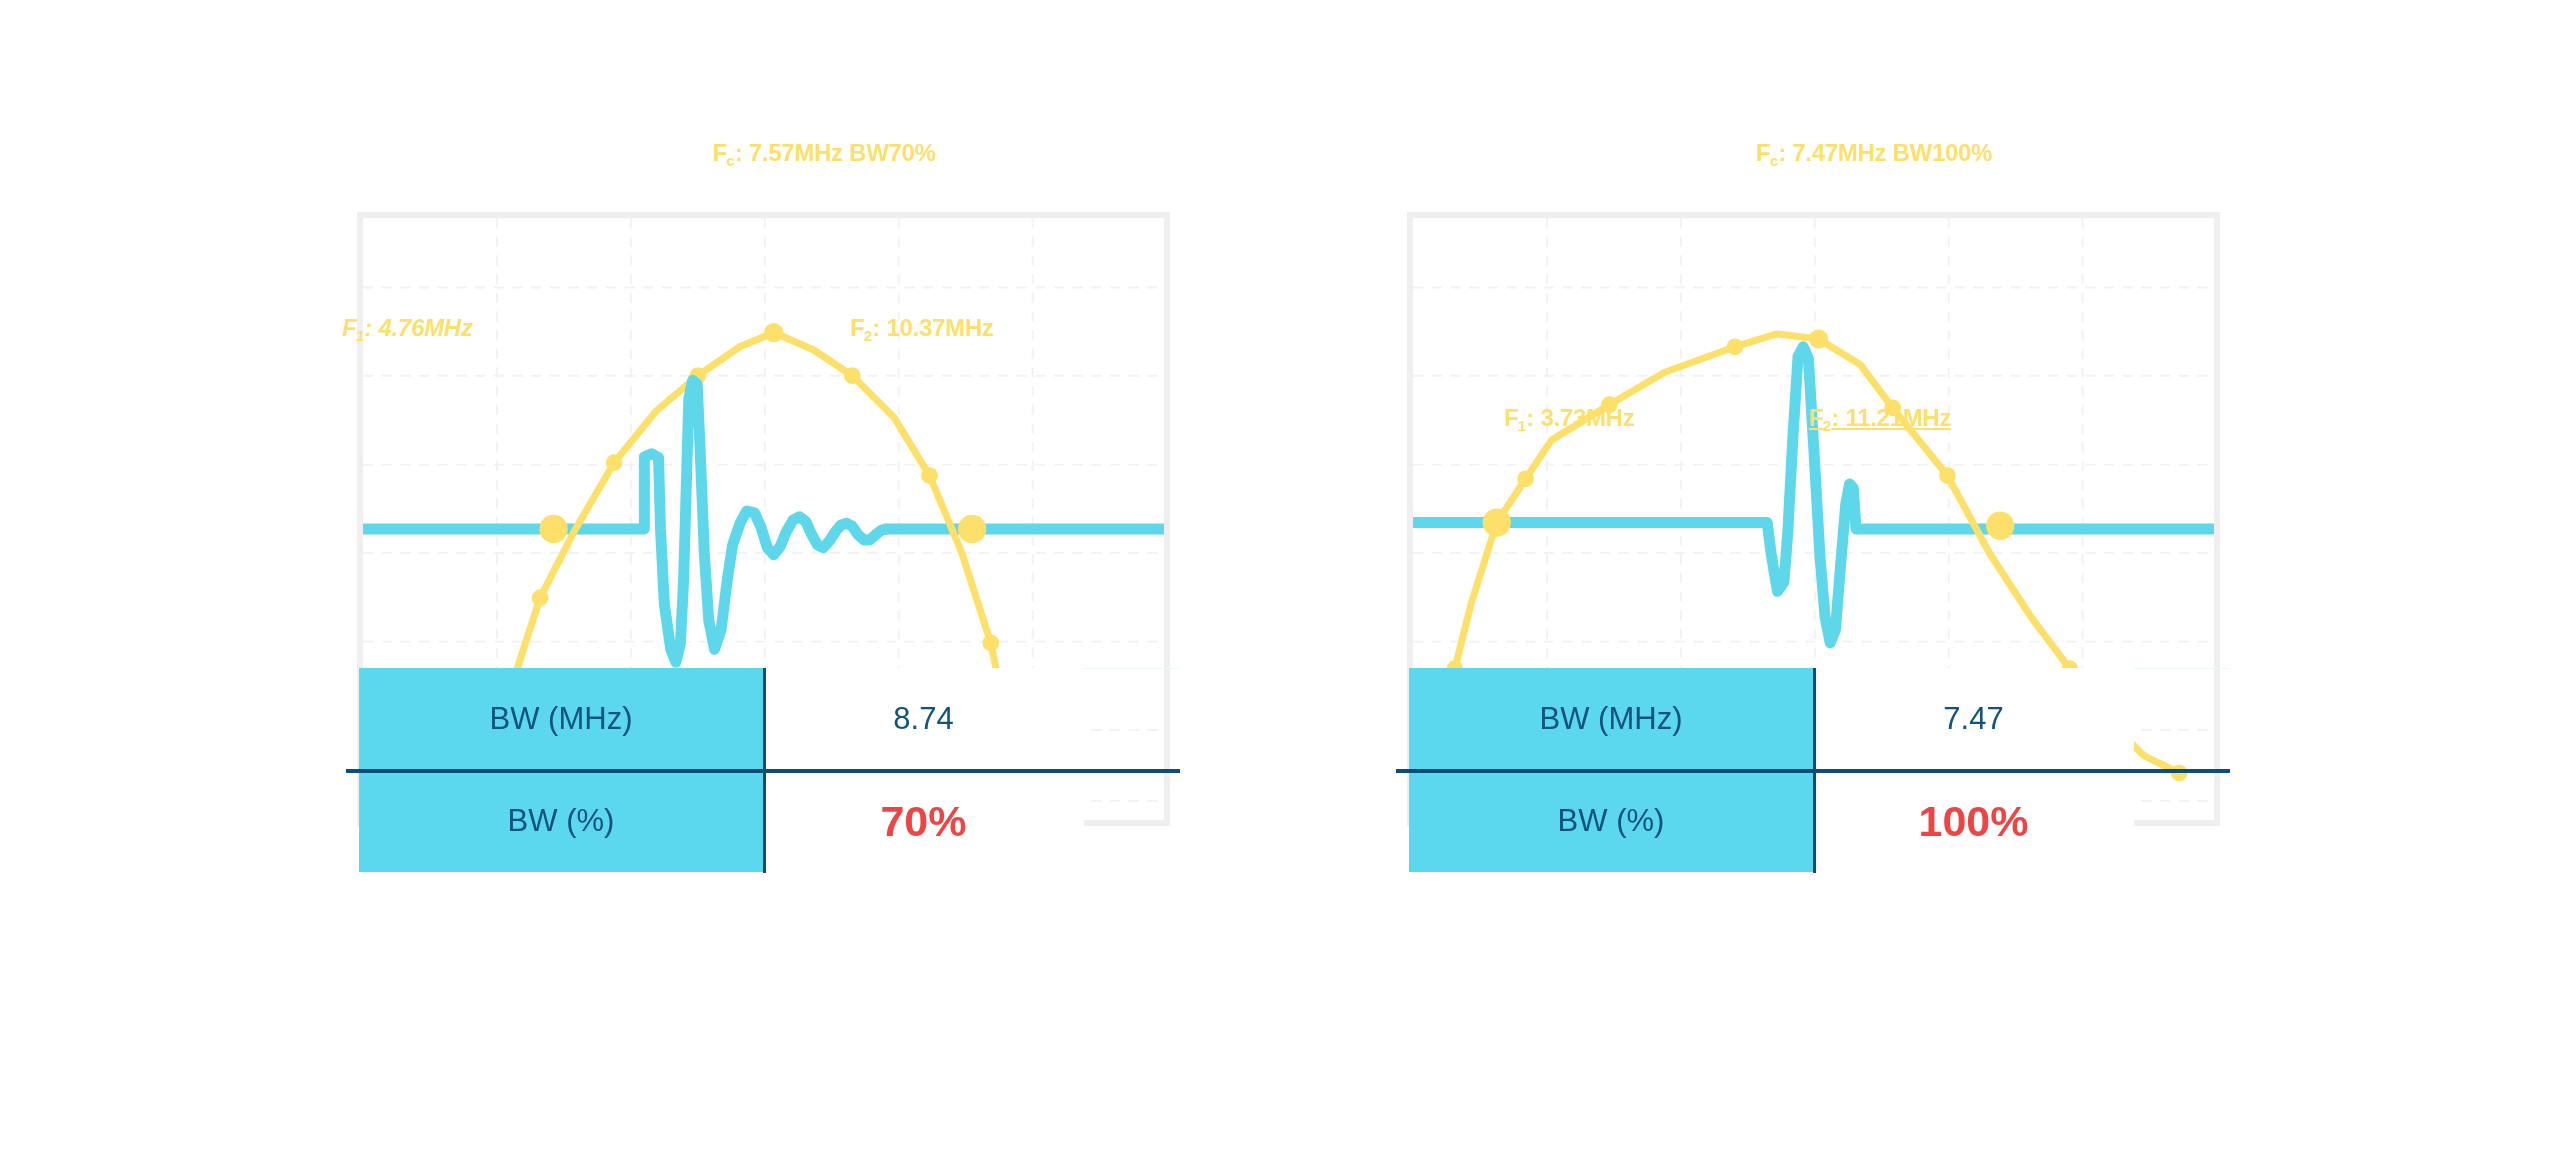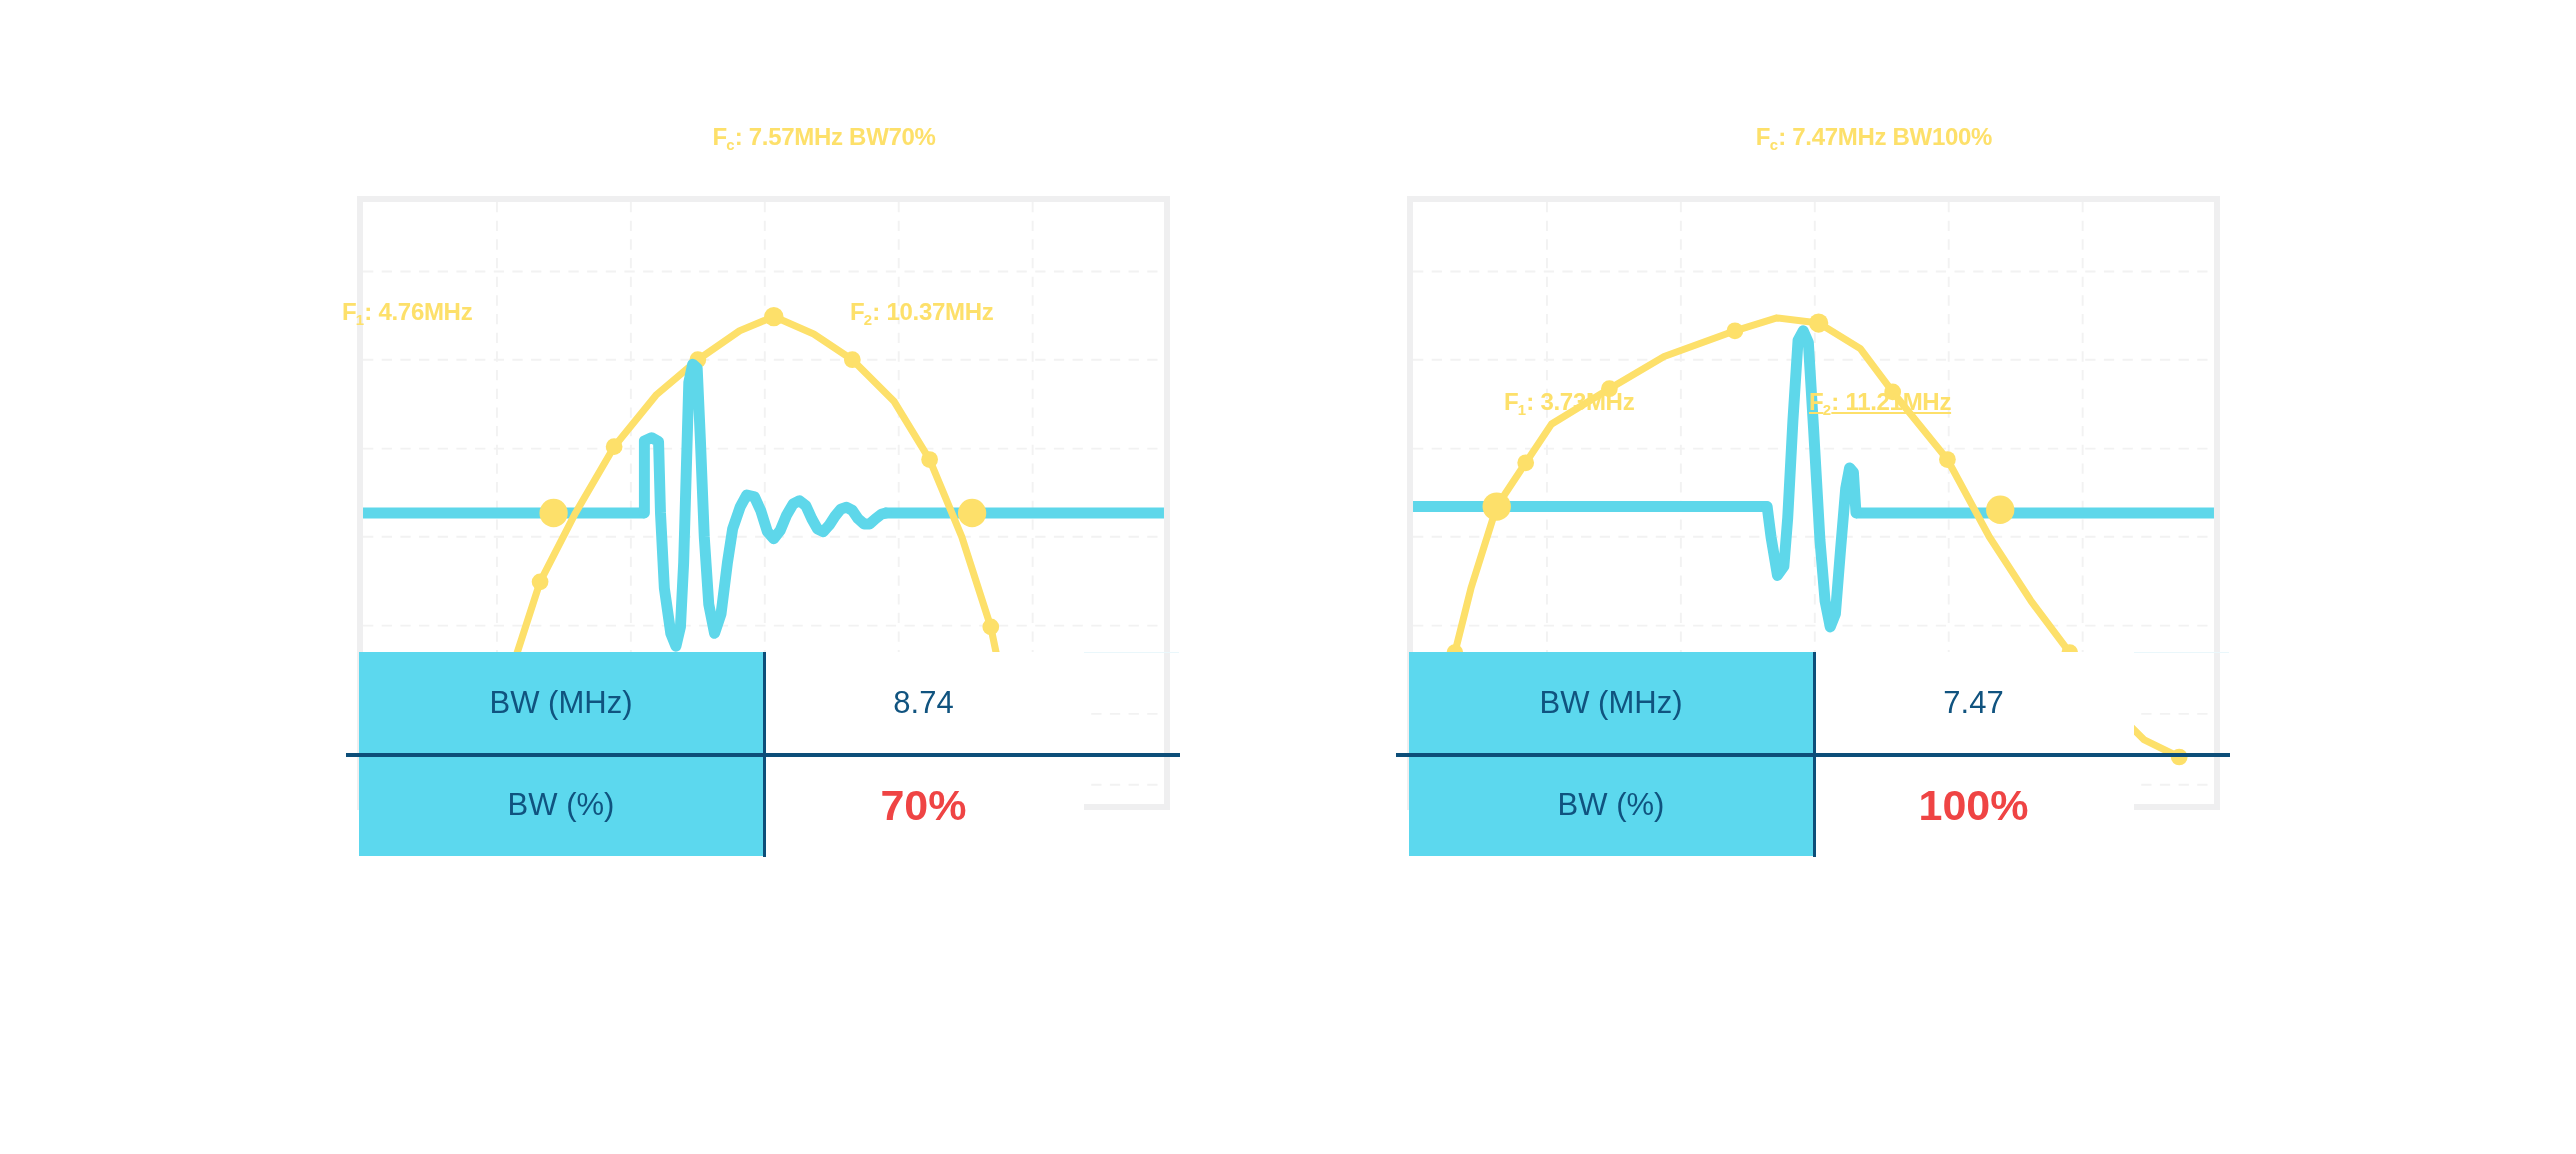--- a/index.html
+++ b/index.html
@@ -11,21 +11,21 @@
   body {
     width: 2576px;
     height: 1154px;
     position: relative;
     overflow: hidden;
     font-family: "Liberation Sans", sans-serif;
   }
 
   .panel {
     position: absolute;
-    top: 0;
+    top: 16px;
     width: 1108px;
     height: 894px;
   }
   .panel.left  { left: 270px; }
   .panel.right { left: 1320px; }
 
   
   .plot-frame {
     position: absolute;
     left: 87px;
@@ -60,21 +60,21 @@
     vertical-align: baseline;
     position: relative;
     top: 4.5px;
     left: -0.6px;
   }
 
   .annot-fc  { top: 125px;  left: 50%; transform: translateX(-50%); }
   .annot-f1  { }
   .annot-f2  { }
 
-  .left  .annot-f1 { top: 300px; left: 72px; }
+  .left  .annot-f1 { top: 300px; left: 72px; font-style: italic; }
   .left  .annot-f2 { top: 300px; left: 580px; }
   .right .annot-f1 { top: 390px; left: 184px; }
   .right .annot-f2 { top: 390px; left: 489px; text-decoration: underline; }
 
   
   .bw-table {
     position: absolute;
     left: 89px;
     top: 652px;
     width: 725px;

